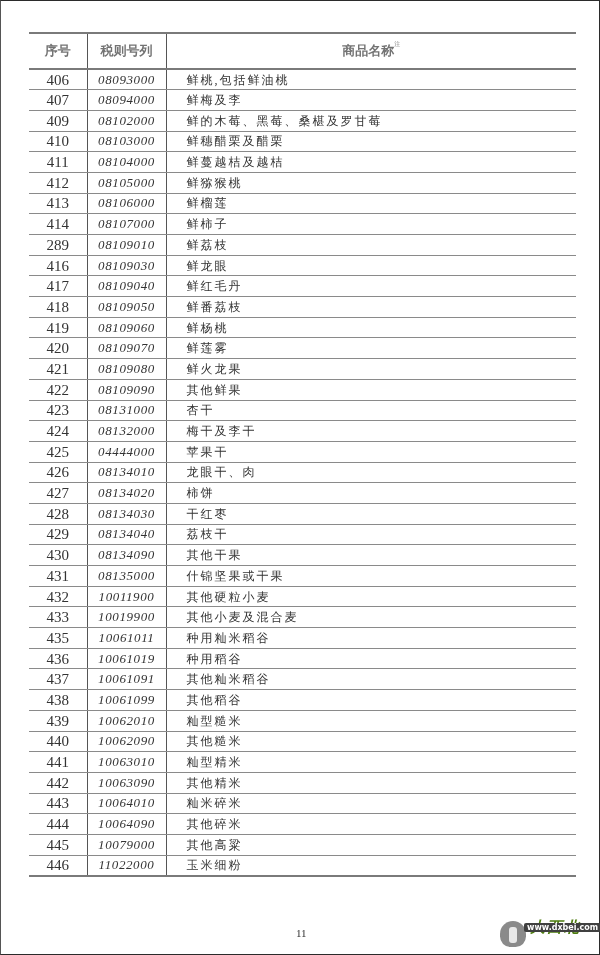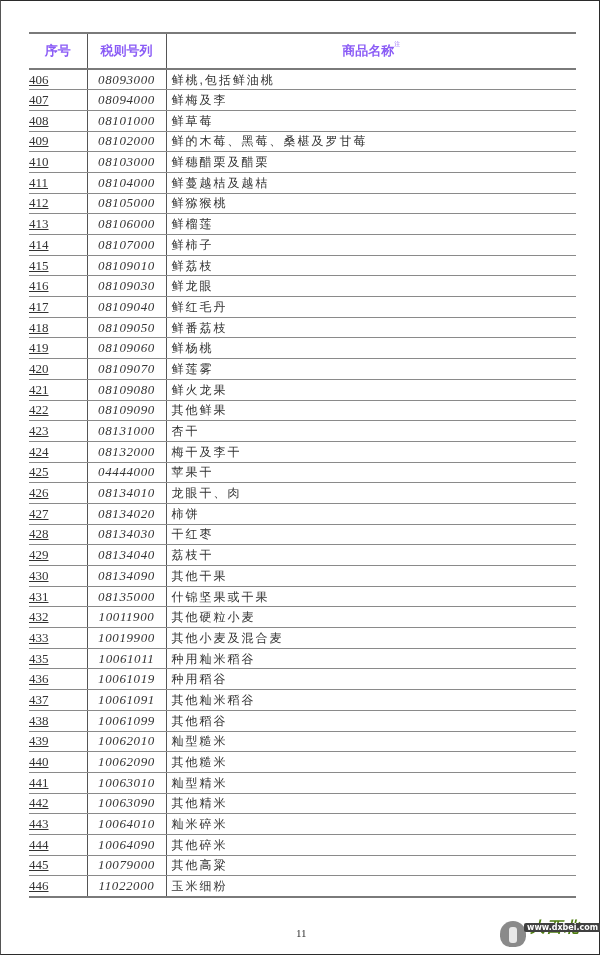--- a/index.html
+++ b/index.html
@@ -5,30 +5,30 @@
   html, body { margin:0; padding:0; background:#ffffff; }
   body { width:600px; height:955px; position:relative; overflow:hidden;
          font-family:"DejaVu Serif", "Liberation Serif", serif; color:#2a2a2a; }
   .page-frame { position:absolute; left:0; top:0; width:598px; height:953px;
          border:1px solid #2b2b2b; border-left-color:#555; box-sizing:content-box; }
   .table-wrap { position:absolute; left:29px; top:32px; width:547px; }
   table { border-collapse:collapse; width:547px; table-layout:fixed; }
   col.c1 { width:58px; } col.c2 { width:79px; } col.c3 { width:410px; }
   thead tr { height:36px; }
   th { font-family:Liberation Sans, sans-serif; font-weight:bold;
-       font-size:13px; color:#8b5cf6; text-align:center; vertical-align:middle; padding:0;
+       font-size:13px; color:#737373; text-align:center; vertical-align:middle; padding:0;
        border-top:2px solid #7a7a7a; border-bottom:2px solid #7a7a7a; }
   th.h3 sup { font-size:6px; vertical-align:top; position:relative; top:-2px; font-weight:normal; }
   tbody tr { height:20.7px; }
   td { font-size:12.5px; padding:0; border-bottom:1.5px solid #8a8a8a; vertical-align:middle;
        white-space:nowrap; overflow:hidden; line-height:18px; color:#333; }
   tbody tr:last-child td { border-bottom:2px solid #7a7a7a; }
-  td.idx { text-align:left; font-family:"Liberation Serif", "DejaVu Serif", serif; font-size:13px;text-decoration:underline; }
+  td.idx { text-align:center; font-family:"Liberation Serif", "DejaVu Serif", serif; font-size:15px; }
   td.code { text-align:center; font-family:"Liberation Serif", "DejaVu Serif", serif; font-size:13px; letter-spacing:0.6px;font-style:italic; }
-  td.name { padding-left:5px; letter-spacing:2px; font-family:Liberation Sans, sans-serif; font-size:12px; }
+  td.name { padding-left:20px; letter-spacing:2px; font-family:Liberation Serif, serif; font-size:12px; }
   .vline { border-left:1.5px solid #555; }
   .page-number { position:absolute; left:296px; top:927px; font-size:11px;
        font-family:"Liberation Serif", serif; color:#333; }
   .watermark { position:absolute; left:500px; top:918px; width:96px; height:34px; }
   .wm-head { position:absolute; left:0; top:3px; width:26px; height:26px; border-radius:50% 50% 40% 40%;
        background:#8a8a8a; }
   .wm-head::after { content:""; position:absolute; left:9px; top:6px; width:8px; height:16px; background:#e8e8e8; border-radius:3px; }
   .wm-title { position:absolute; left:30px; top:0; font-size:15px; font-weight:bold; font-style:italic;
        color:#4d7c0f; letter-spacing:2px; font-family:"DejaVu Serif", serif; text-shadow:0 0 1px #fff; }
   .wm-url { position:absolute; left:24px; top:5px; font-size:8px; font-weight:bold; color:#fff;
@@ -58,25 +58,20 @@
           <td class="idx">406</td>
           <td class="code vline">08093000</td>
           <td class="name vline">鲜桃,包括鲜油桃</td>
         </tr>
         <tr>
           <td class="idx">407</td>
           <td class="code vline">08094000</td>
           <td class="name vline">鲜梅及李</td>
         </tr>
         <tr>
-          <td class="idx">408</td>
-          <td class="code vline">08101000</td>
-          <td class="name vline">鲜草莓</td>
-        </tr>
-        <tr>
           <td class="idx">409</td>
           <td class="code vline">08102000</td>
           <td class="name vline">鲜的木莓、黑莓、桑椹及罗甘莓</td>
         </tr>
         <tr>
           <td class="idx">410</td>
           <td class="code vline">08103000</td>
           <td class="name vline">鲜穗醋栗及醋栗</td>
         </tr>
         <tr>
@@ -93,21 +88,21 @@
           <td class="idx">413</td>
           <td class="code vline">08106000</td>
           <td class="name vline">鲜榴莲</td>
         </tr>
         <tr>
           <td class="idx">414</td>
           <td class="code vline">08107000</td>
           <td class="name vline">鲜柿子</td>
         </tr>
         <tr>
-          <td class="idx">415</td>
+          <td class="idx">289</td>
           <td class="code vline">08109010</td>
           <td class="name vline">鲜荔枝</td>
         </tr>
         <tr>
           <td class="idx">416</td>
           <td class="code vline">08109030</td>
           <td class="name vline">鲜龙眼</td>
         </tr>
         <tr>
           <td class="idx">417</td>

